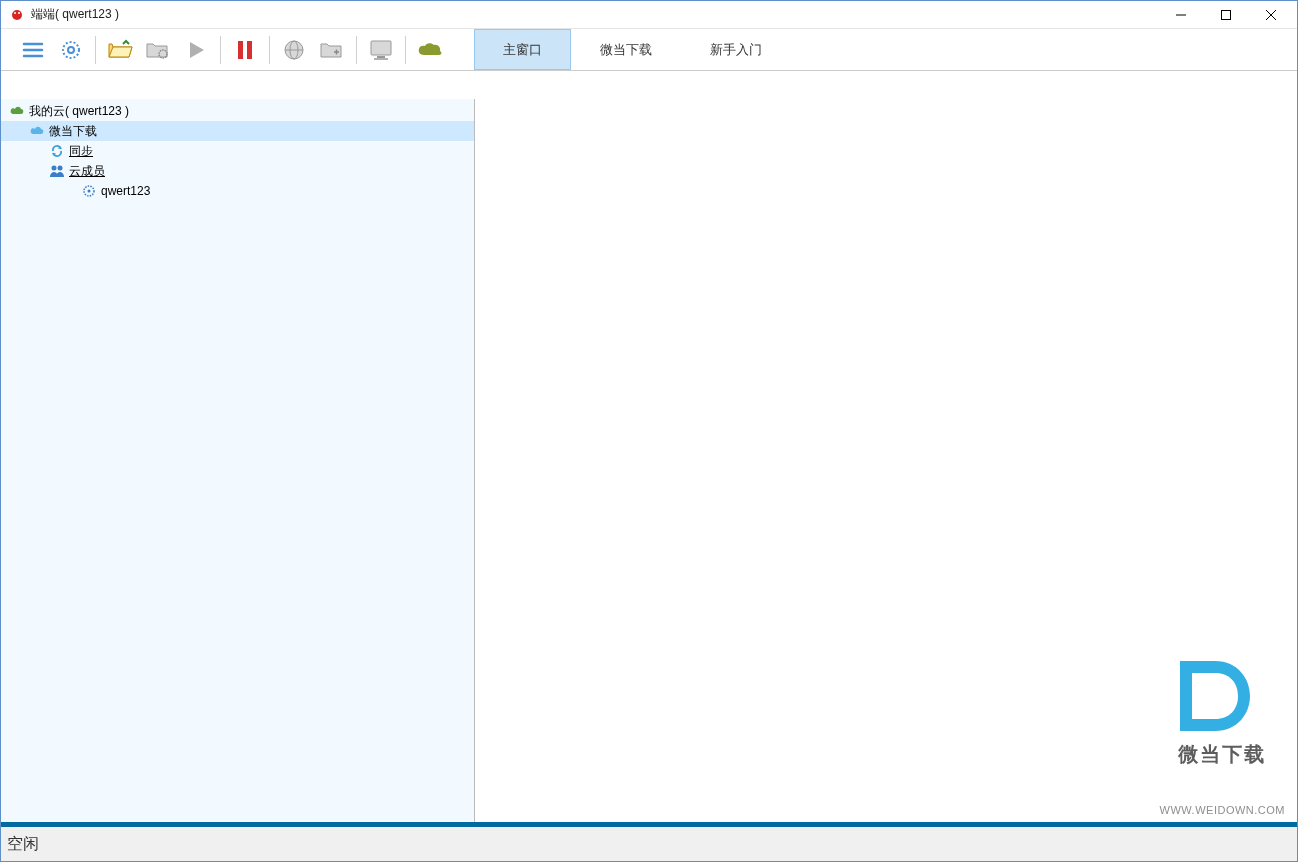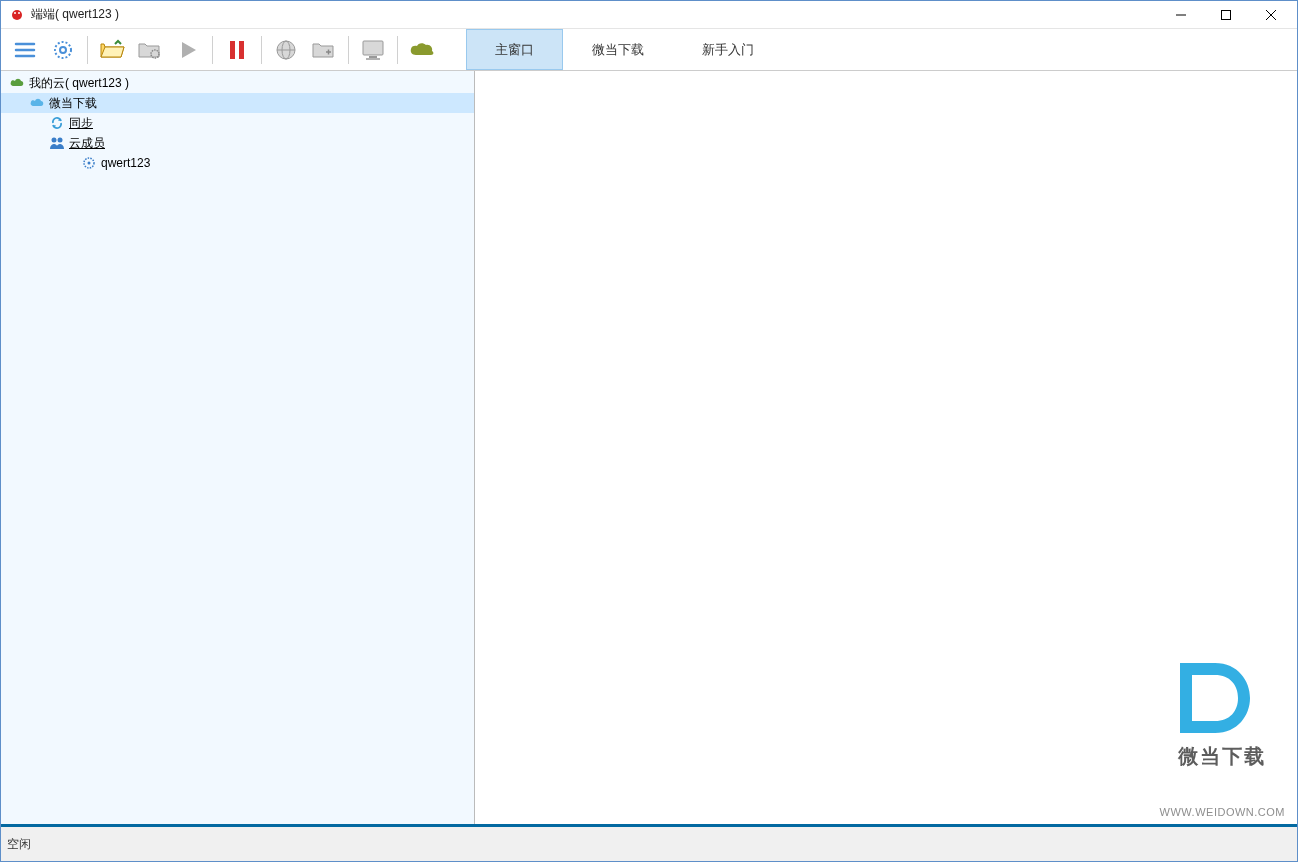--- a/index.html
+++ b/index.html
@@ -34,21 +34,21 @@
       width: 45px; height: 28px;
       display: flex; align-items: center; justify-content: center;
       cursor: pointer;
     }
     
     .toolbar {
       height: 42px;
       background: #fff;
       display: flex;
       align-items: center;
-      padding: 0 6px;
+      padding: 0 14px;
       gap: 2px;
       border-bottom: 1px solid #ccc;
     }
     .tool-btn {
       width: 36px; height: 36px;
       display: flex; align-items: center; justify-content: center;
       cursor: pointer;
       border-radius: 3px;
     }
     .tool-sep {
@@ -80,20 +80,21 @@
       flex: 1;
       display: flex;
       overflow: hidden;
     }
     .sidebar {
       width: 474px;
       background: #f2f9ff;
       border-right: 1px solid #bbb;
       overflow: auto;
       padding-top: 2px;
+      margin-top: 28px;
     }
     .content {
       flex: 1;
       background: #fff;
       position: relative;
     }
     
     .tree-item {
       height: 20px;
       display: flex;
@@ -111,25 +112,25 @@
       flex-shrink: 0;
     }
     .indent-0 { padding-left: 8px; }
     .indent-1 { padding-left: 28px; }
     .indent-2 { padding-left: 48px; text-decoration: underline; }
     .indent-3 { padding-left: 80px; }
     
     .statusbar {
       height: 20px;
       background: #f0f0f0;
-      border-top: 3px solid #0369a1;
+      border-top: 5px solid #0369a1;
       display: flex;
       align-items: center;
       padding: 17px 6px;
-      font-size: 12px;
+      font-size: 16px;
       color: #333;
     }
     .statusbar .cell {
       border-right: 1px solid #c8c8c8;
       padding-right: 8px;
       height: 100%;
       display: flex;
       align-items: center;
       min-width: 70px;
     }

